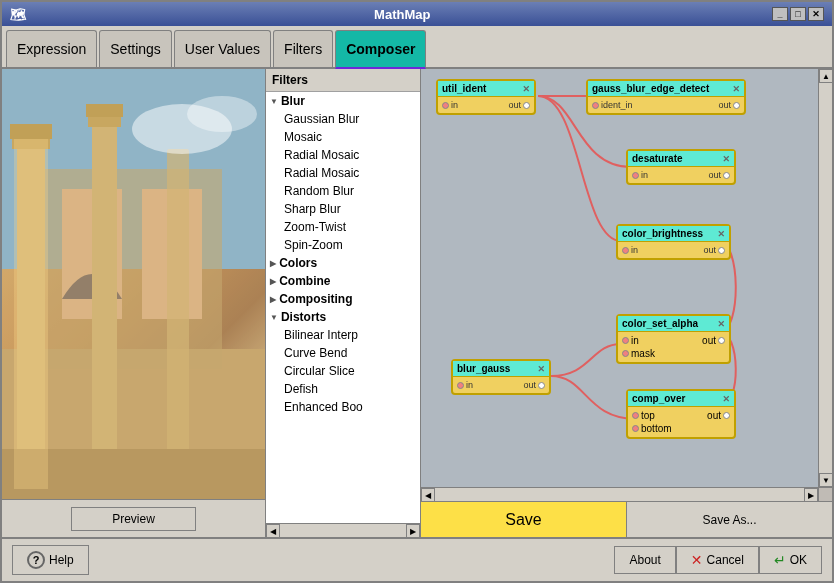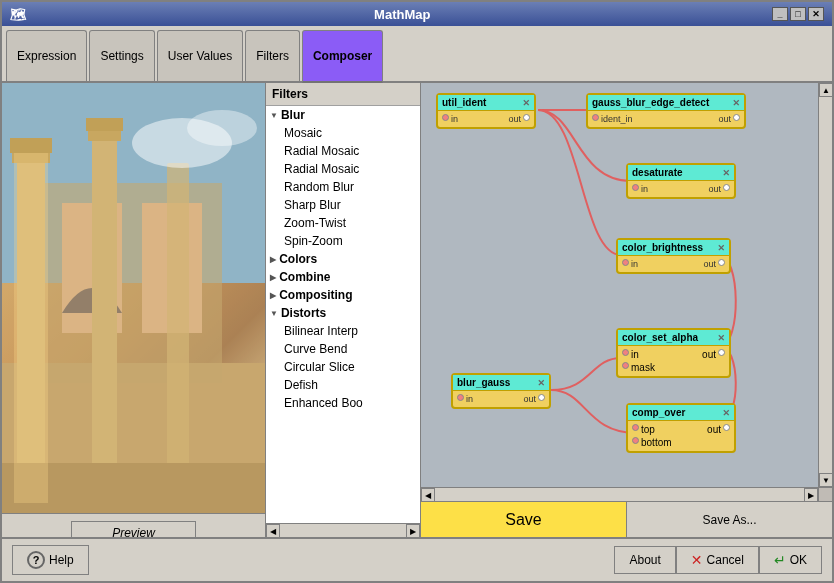--- a/index.html
+++ b/index.html
@@ -53,32 +53,32 @@
       color: #000;
     }
     .tabs-bar {
       display: flex;
       background: #d4d0c8;
       border-bottom: 2px solid #808080;
       padding: 4px 4px 0 4px;
       flex-shrink: 0;
     }
     .tab {
-      padding: 18px 10px;
+      padding: 10px 10px;
       border: 1px solid #808080;
       border-bottom: none;
       background: #c8c4bc;
       cursor: pointer;
-      font-size: 12px;
+      font-size: 14px;
       margin-right: 2px;
       border-radius: 3px 3px 0 0;
     }
     .tab.active {
-      background: #8b5cf6;
-      border-bottom: 2px solid #737373;
+      background: #14b8a6;
+      border-bottom: 2px solid #6d28d9;
       margin-bottom: -2px;
       font-weight: bold;
     }
     .main-area {
       display: flex;
       flex: 1;
       overflow: hidden;
     }
     .left-panel {
       width: 263px;
@@ -108,21 +108,20 @@
       border-top: 1px solid #808080;
       background: #d4d0c8;
       flex-shrink: 0;
     }
     .preview-btn {
       padding: 4px 40px;
       background: #d4d0c8;
       border: 1px solid #808080;
       cursor: pointer;
       font-size: 12px;
-      font-style: italic;
     }
     .right-panel {
       flex: 1;
       display: flex;
       flex-direction: column;
       border-left: 1px solid #808080;
       overflow: hidden;
     }
     .filters-tree-area {
       width: 155px;
@@ -204,20 +203,21 @@
     }
     .node-ports {
       display: flex;
       justify-content: space-between;
       padding: 3px 4px;
       font-size: 9px;
       color: #333;
     }
     .port {
       display: flex;
+      align-items: center;
       gap: 2px;
     }
     .port-dot {
       width: 7px;
       height: 7px;
       border-radius: 50%;
       border: 1px solid #888;
       background: white;
       display: inline-block;
     }
@@ -402,20 +402,21 @@
 
         <div class="filters-tree-area">
           <div class="filters-label">Filters</div>
           <div class="tree-scroll">
 
             <div class="tree-group">
               <span class="triangle">▼</span>
               <span>Blur</span>
             </div>
             <div class="tree-children">
+              <div class="tree-item">Gaussian Blur</div>
               <div class="tree-item">Mosaic</div>
               <div class="tree-item">Radial Mosaic</div>
               <div class="tree-item">Radial Mosaic</div>
               <div class="tree-item">Random Blur</div>
               <div class="tree-item">Sharp Blur</div>
               <div class="tree-item">Zoom-Twist</div>
               <div class="tree-item">Spin-Zoom</div>
             </div>
 
             <div class="tree-group">

